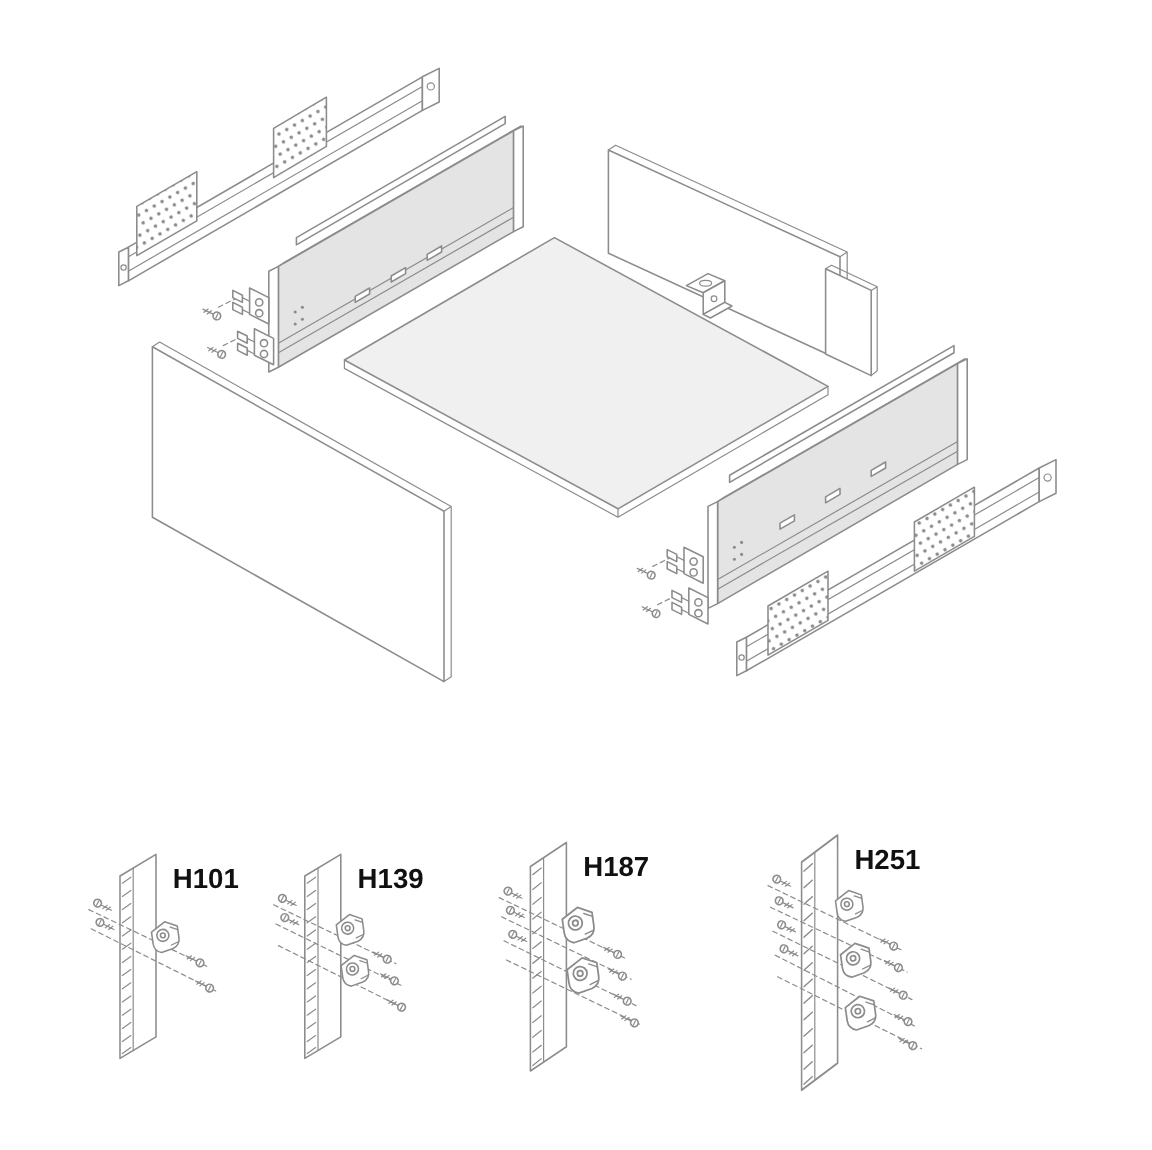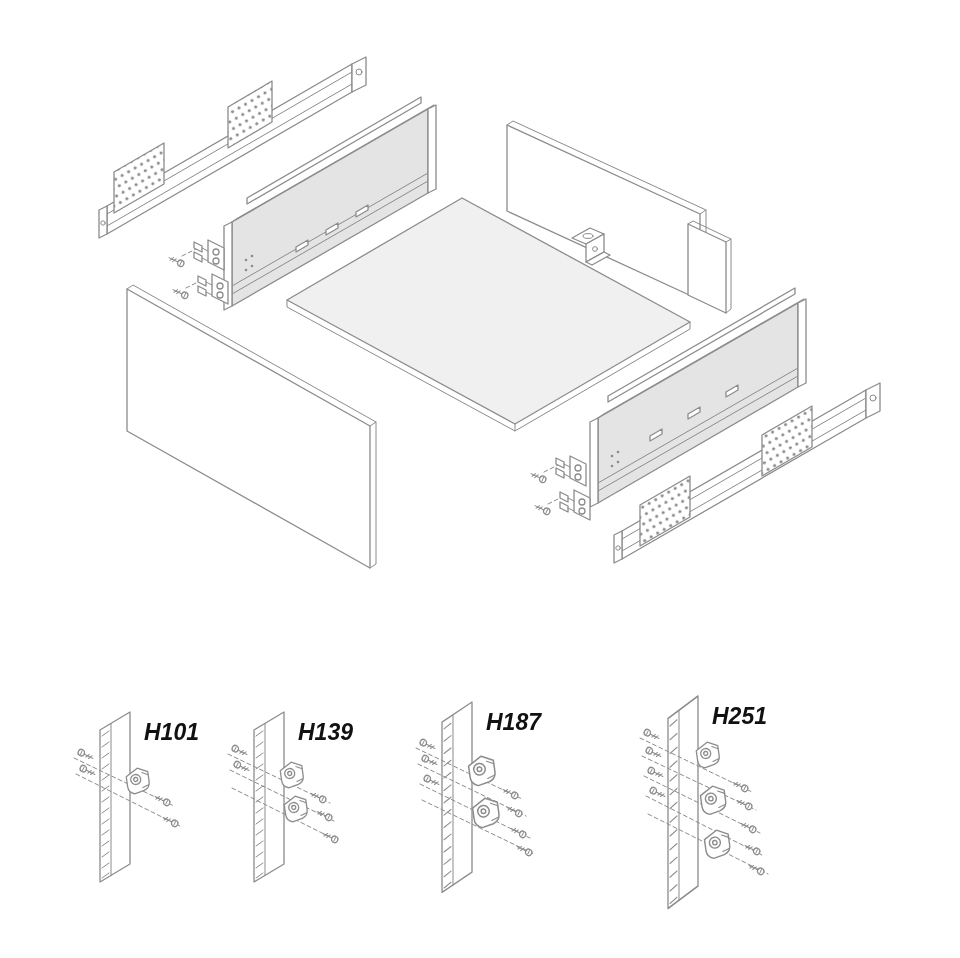--- a/index.html
+++ b/index.html
@@ -4,21 +4,21 @@
 <style>
   :root{
     --line:#8c8c8c;
     --panel-fill:#ffffff;
     --drawer-side-fill:#e4e4e4;
     --bottom-fill:#f0f0f0;
     --label:#111111;
   }
   html,body{margin:0;padding:0;background:#ffffff;}
   .canvas{position:relative;width:960px;height:932px;background:#ffffff;overflow:hidden;
-          font-family:"Liberation Sans",sans-serif;font-style:italic;}
+          font-family:"Liberation Sans",sans-serif;}
   .abs{position:absolute;}
   
   .ln{fill:none;stroke:var(--line);stroke-width:1.3;stroke-linejoin:round;stroke-linecap:round;}
   .thin{fill:none;stroke:var(--line);stroke-width:1;stroke-linejoin:round;stroke-linecap:round;}
   .face{fill:var(--panel-fill);stroke:var(--line);stroke-width:1.3;stroke-linejoin:round;}
   .gray{fill:var(--drawer-side-fill);stroke:var(--line);stroke-width:1.3;stroke-linejoin:round;}
   .lite{fill:#f4f4f4;stroke:var(--line);stroke-width:1.1;stroke-linejoin:round;}
   .bottomfill{fill:var(--bottom-fill);stroke:var(--line);stroke-width:1.3;stroke-linejoin:round;}
   .dash{fill:none;stroke:var(--line);stroke-width:1;stroke-dasharray:4 3;stroke-linecap:round;}
   .dotfill{fill:var(--line);}

